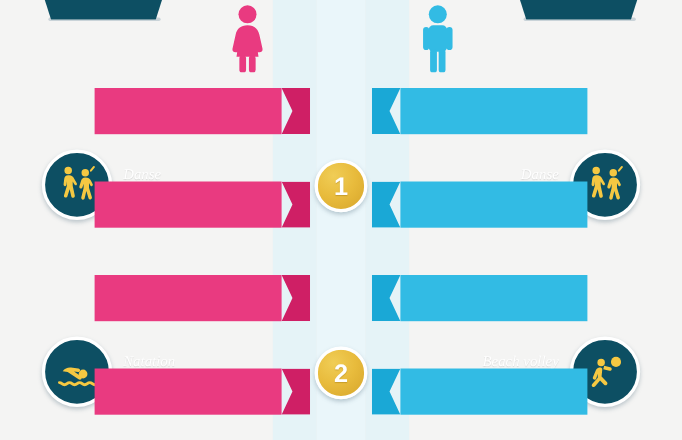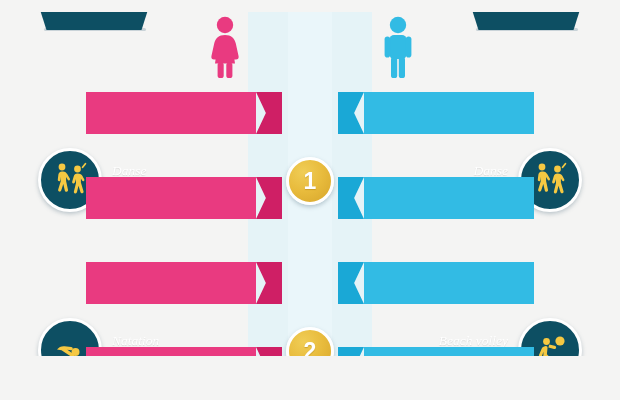--- a/index.html
+++ b/index.html
@@ -10,23 +10,23 @@
     width: 620px;
     height: 400px;
     overflow: hidden;
     background: #f4f4f3;
     font-family: "Liberation Serif", serif;
     position: relative;
   }
 
   #stage {
     position: absolute;
-    left: 0; top: 12px;
+    left: 0; top: 0;
     width: 620px;
-    height: 344px;
+    height: 400px;
     overflow: hidden;
   }
 
   
   .bg-col-left,
   .bg-col-right {
     position: absolute;
     top: 0;
     height: 400px;
     width: 40px;

